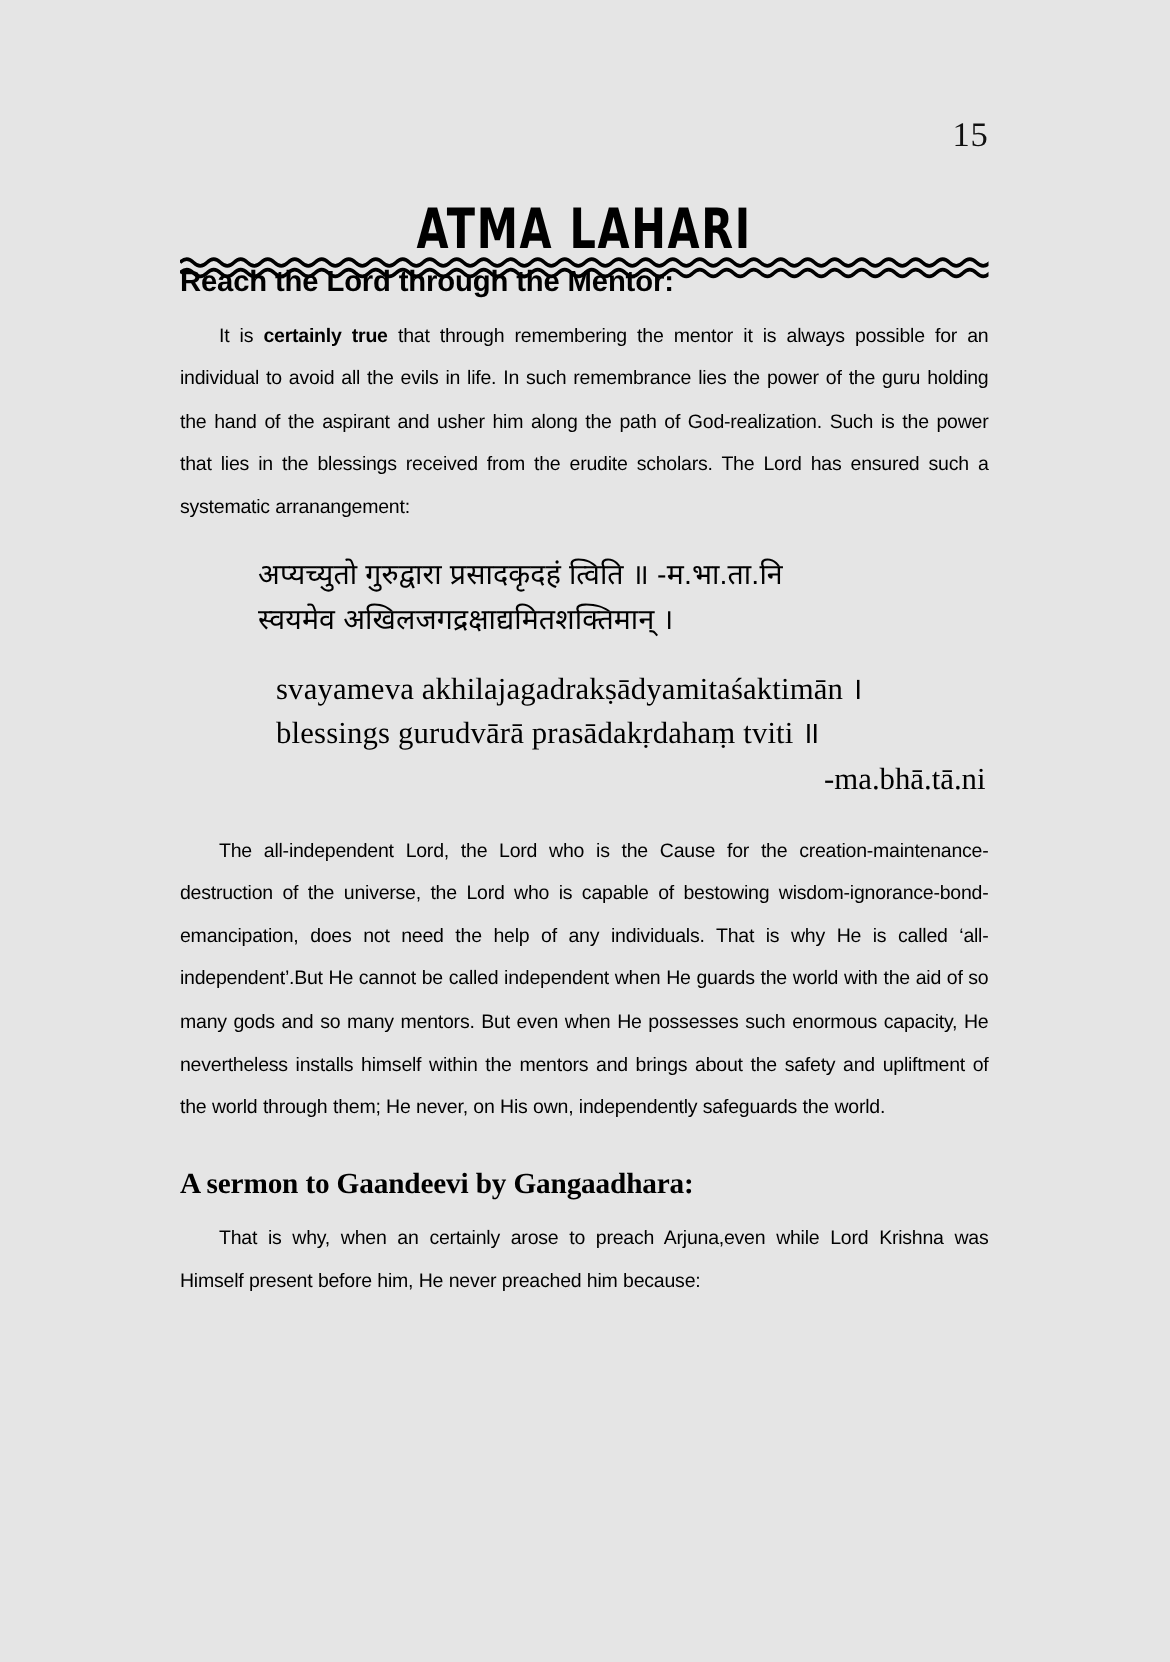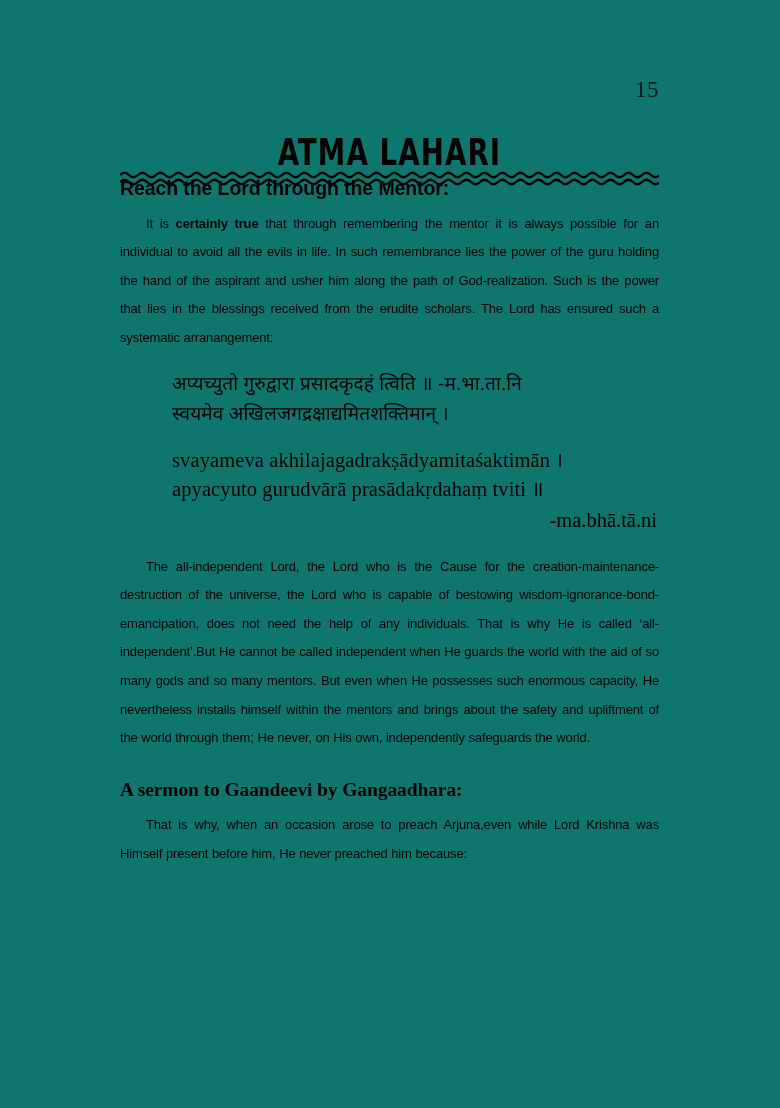--- a/index.html
+++ b/index.html
@@ -16,21 +16,21 @@
     color: #000000;
     -webkit-font-smoothing: antialiased;
   }
 
   .page {
     position: absolute;
     left: 0;
     top: 0;
     width: 780px;
     height: 1108px;
-    background: #0f766e;
+    background: #e5e5e5;
   }
 
   
   .column {
     position: absolute;
     left: 120px;
     top: 0;
     width: 539px;   
   }
 
@@ -127,20 +127,21 @@
   .verse-block-translit {
     margin: 17px 0 0 52px;
   }
   .verse-line-translit {
     font-family: "Liberation Serif", serif;
     font-size: 20.5px;
     line-height: 29px;
     white-space: nowrap;
     letter-spacing: 0.1px;
     color: #000;
+    margin-left: 12px;
   }
   .verse-attrib {
     font-family: "Liberation Serif", serif;
     font-size: 20.5px;
     line-height: 29px;
     text-align: right;
     padding-right: 2px;
     margin-top: 2px;
     color: #000;
   }
@@ -170,27 +171,27 @@
 
       <p class="para"><span>It is </span><b>certainly true</b><span> that through remembering the mentor it is always possible for an individual to avoid all the evils in life. In such  remembrance lies the power of the guru  holding the hand of the aspirant and usher him along the path of God-realization. Such is the  power that lies in the blessings received from the erudite scholars. The Lord has ensured such a systematic arranangement:</span></p>
 
       <div class="verse-block">
         <div class="verse-line-dev">अप्यच्युतो गुरुद्वारा प्रसादकृदहं त्विति ॥ -म.भा.ता.नि</div>
         <div class="verse-line-dev">स्वयमेव अखिलजगद्रक्षाद्यमितशक्तिमान् ।</div>
       </div>
 
       <div class="verse-block-translit">
         <div class="verse-line-translit">svayameva akhilajagadrakṣādyamitaśaktimān ।</div>
-        <div class="verse-line-translit">apyacyuto gurudvārā prasādakṛdahaṃ tviti ॥</div>
+        <div class="verse-line-translit">blessings gurudvārā prasādakṛdahaṃ tviti ॥</div>
         <div class="verse-attrib">-ma.bhā.tā.ni</div>
       </div>
 
       <div class="verse-spacer-after"></div>
 
       <p class="para">The all-independent Lord, the Lord who is the Cause for the creation-maintenance-destruction of the universe, the Lord who is capable of bestowing wisdom-ignorance-bond- emancipation, does not need the help of any individuals. That is why He is called ‘all-independent’.But He cannot be called independent when He guards the world with the aid of so many gods and so many mentors. But even when He possesses such enormous capacity, He nevertheless installs himself within the  mentors and brings about the safety and upliftment of the world through them; He never, on His own, independently safeguards the world.</p>
 
       <h2 class="subhead gap-above">A sermon to Gaandeevi by Gangaadhara:</h2>
 
-      <p class="para">That is why, when an occasion arose to preach Arjuna,even while Lord Krishna was Himself present before him, He never preached him because:</p>
+      <p class="para">That is why, when an certainly arose to preach Arjuna,even while Lord Krishna was Himself present before him, He never preached him because:</p>
 
     </div>
   </div>
 </div>
 
 </body></html>

